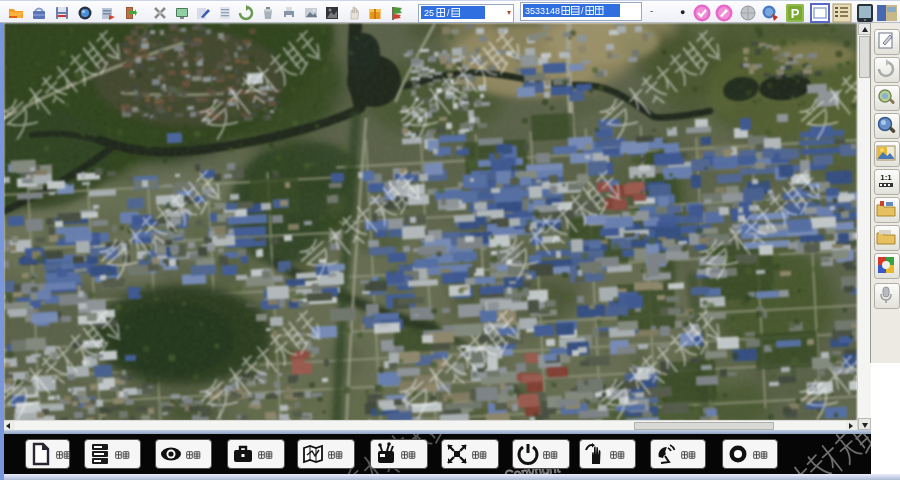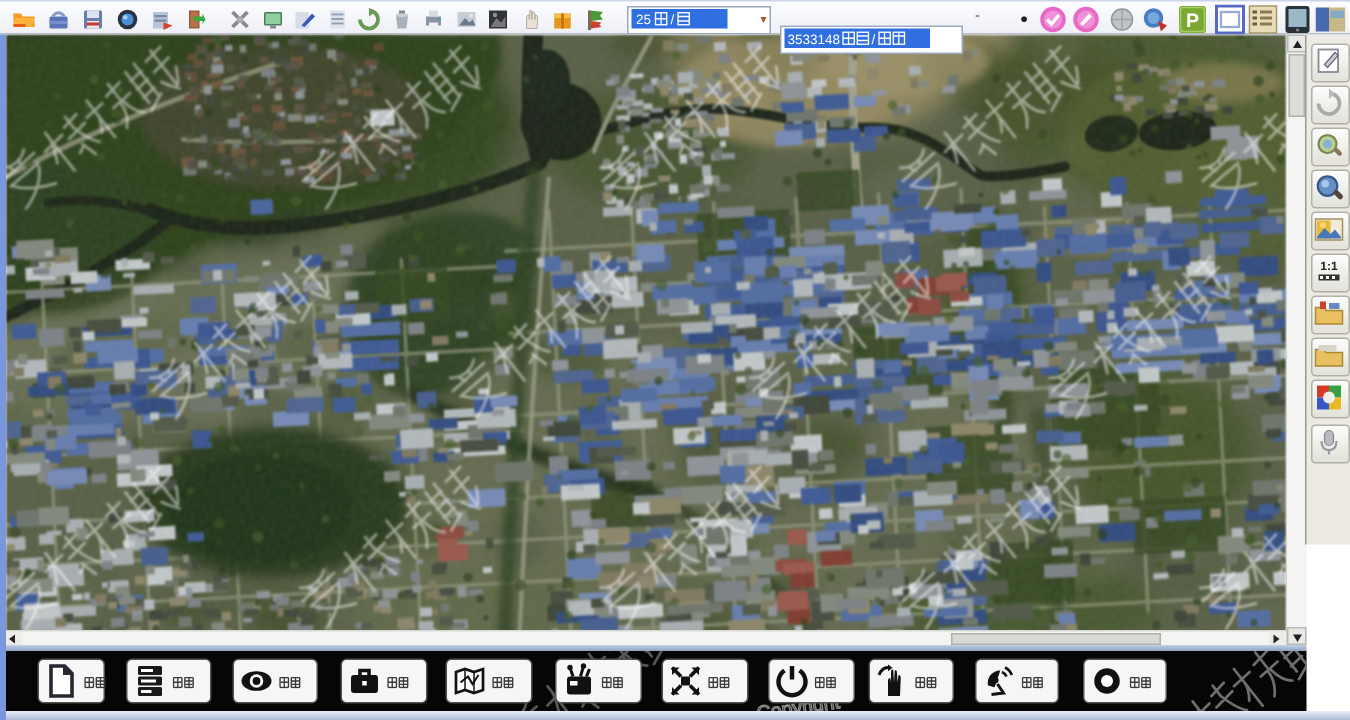--- a/index.html
+++ b/index.html
@@ -2427,21 +2427,21 @@
           <path d="M13,5.5 h7.5 M16.7,1.5 v8"></path>
         </g>
         <text x="23" y="9" font-size="9" font-family="Liberation Sans" fill="#fff">/</text>
         <g fill="none" stroke="#fff" stroke-width="0.9">
           <rect x="28" y="1.5" width="7.5" height="8"></rect>
           <path d="M28,4 h7.5 M28,7 h7.5"></path>
         </g>
       </svg>
 <span style="position:absolute;right:2px;top:3px;font-size:8px;color:#b05030">▾</span>
     </div>
-    <div style="position:absolute;left:520px;top:16px;width:120px;height:17px;background:#fff;border:1px solid #9aa8c0;">
+    <div style="position:absolute;left:520px;top:1px;width:120px;height:17px;background:#fff;border:1px solid #9aa8c0;">
 <div style="position:absolute;left:2px;top:1px;width:97px;height:13px;background:#2f6fe0"></div>
 <svg width="95" height="11" viewBox="0 0 95 11" style="position:absolute;left:4px;top:2px">
         <text x="0" y="9" font-size="9" font-family="Liberation Sans" fill="#fff">3533148</text>
         <g fill="none" stroke="#fff" stroke-width="0.9">
           <rect x="37" y="1.5" width="7.5" height="8"></rect>
           <path d="M37,5.5 h7.5 M40.7,1.5 v8"></path>
           <rect x="46.5" y="1.5" width="7.5" height="8"></rect>
           <path d="M46.5,4 h7.5 M46.5,7 h7.5"></path>
         </g>
         <text x="56" y="9" font-size="9" font-family="Liberation Sans" fill="#fff">/</text>

